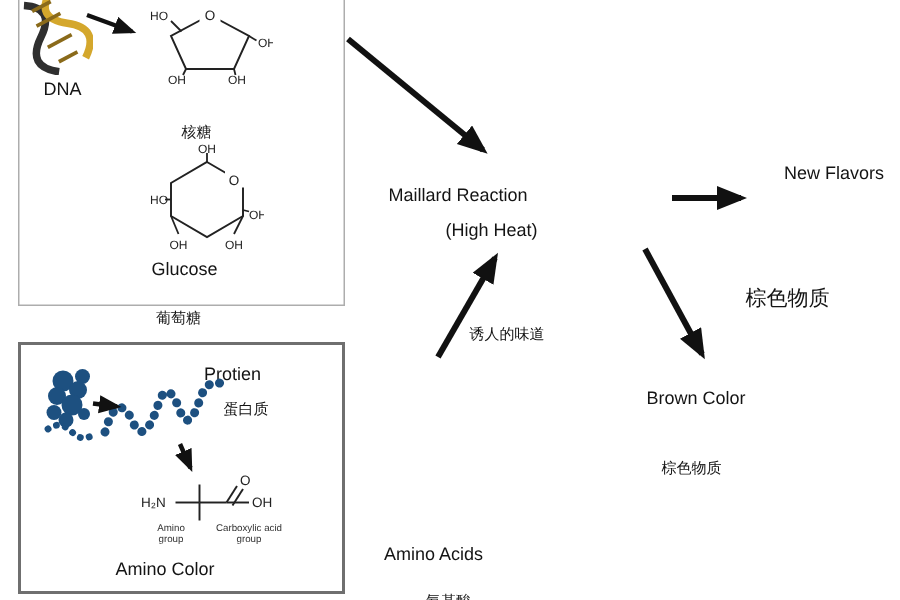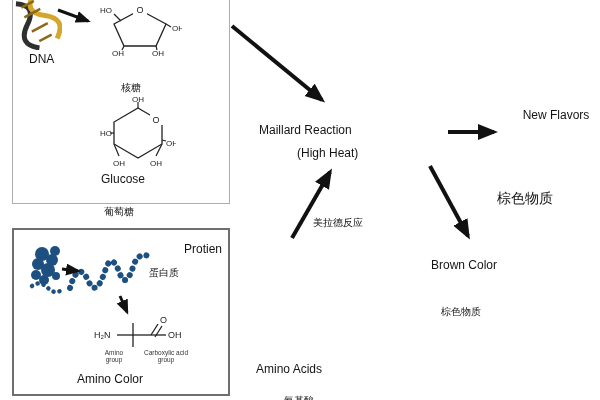--- a/index.html
+++ b/index.html
@@ -68,21 +68,21 @@
     <text x="66" y="50" font-size="8">OH</text>
     <text x="13" y="70" font-size="8">OH</text>
     <text x="50" y="70" font-size="8">OH</text>
   </svg>
 
   <div class="abs t17" style="left:101px; top:172px;">Glucose</div>
   <div class="abs t15" style="left:104px; top:205px;">葡萄糖</div>
 
   <div class="abs box-dark" style="left:12px; top:228px; width:218px; height:168px;"></div>
 
-  <div class="abs t17" style="left:136px; top:242px;margin-left:48px;">Protien</div>
+  <div class="abs t17" style="left:136px; top:242px;">Protien</div>
   <div class="abs t15" style="left:149px; top:266px;">蛋白质</div>
 
   <svg class="abs" style="left:22px; top:238px;" width="48" height="58" viewBox="0 0 48 58">
     <g fill="#1d5080">
       <circle cx="20" cy="16" r="7"></circle>
         <circle cx="30" cy="22" r="6"></circle>
       <circle cx="16" cy="26" r="6"></circle>
         <circle cx="26" cy="32" r="7"></circle>
       <circle cx="14" cy="37" r="5"></circle>
         <circle cx="33" cy="13" r="5"></circle>
@@ -109,21 +109,21 @@
     <text x="76" y="24" font-size="9">OH</text>
   </svg>
 
   <div class="abs tiny" style="left:96px; top:349px; width:36px;">Amino group</div>
   <div class="abs tiny" style="left:140px; top:349px; width:52px;">Carboxylic acid group</div>
 
   <div class="abs t17" style="left:77px; top:372px;">Amino Color</div>
 
   <div class="abs t17" style="left:259px; top:123px;">Maillard Reaction</div>
   <div class="abs t17" style="left:297px; top:146px;text-align:right;">(High Heat)</div>
-  <div class="abs t15" style="left:313px; top:216px;">美拉德反应</div>
+  <div class="abs t15" style="left:313px; top:216px;">诱人的味道</div>
 
   <div class="abs t17 center" style="left:520px; top:107px; width:72px; line-height:1.45;">New Flavors</div>
   <div class="abs t14" style="left:497px; top:190px;">棕色物质</div>
 
   <div class="abs t17" style="left:431px; top:258px;">Brown Color</div>
   <div class="abs t15" style="left:441px; top:305px;">棕色物质</div>
 
   <div class="abs t17" style="left:256px; top:362px;">Amino Acids</div>
   <div class="abs t15" style="left:284px; top:394px;">氨基酸</div>
 

